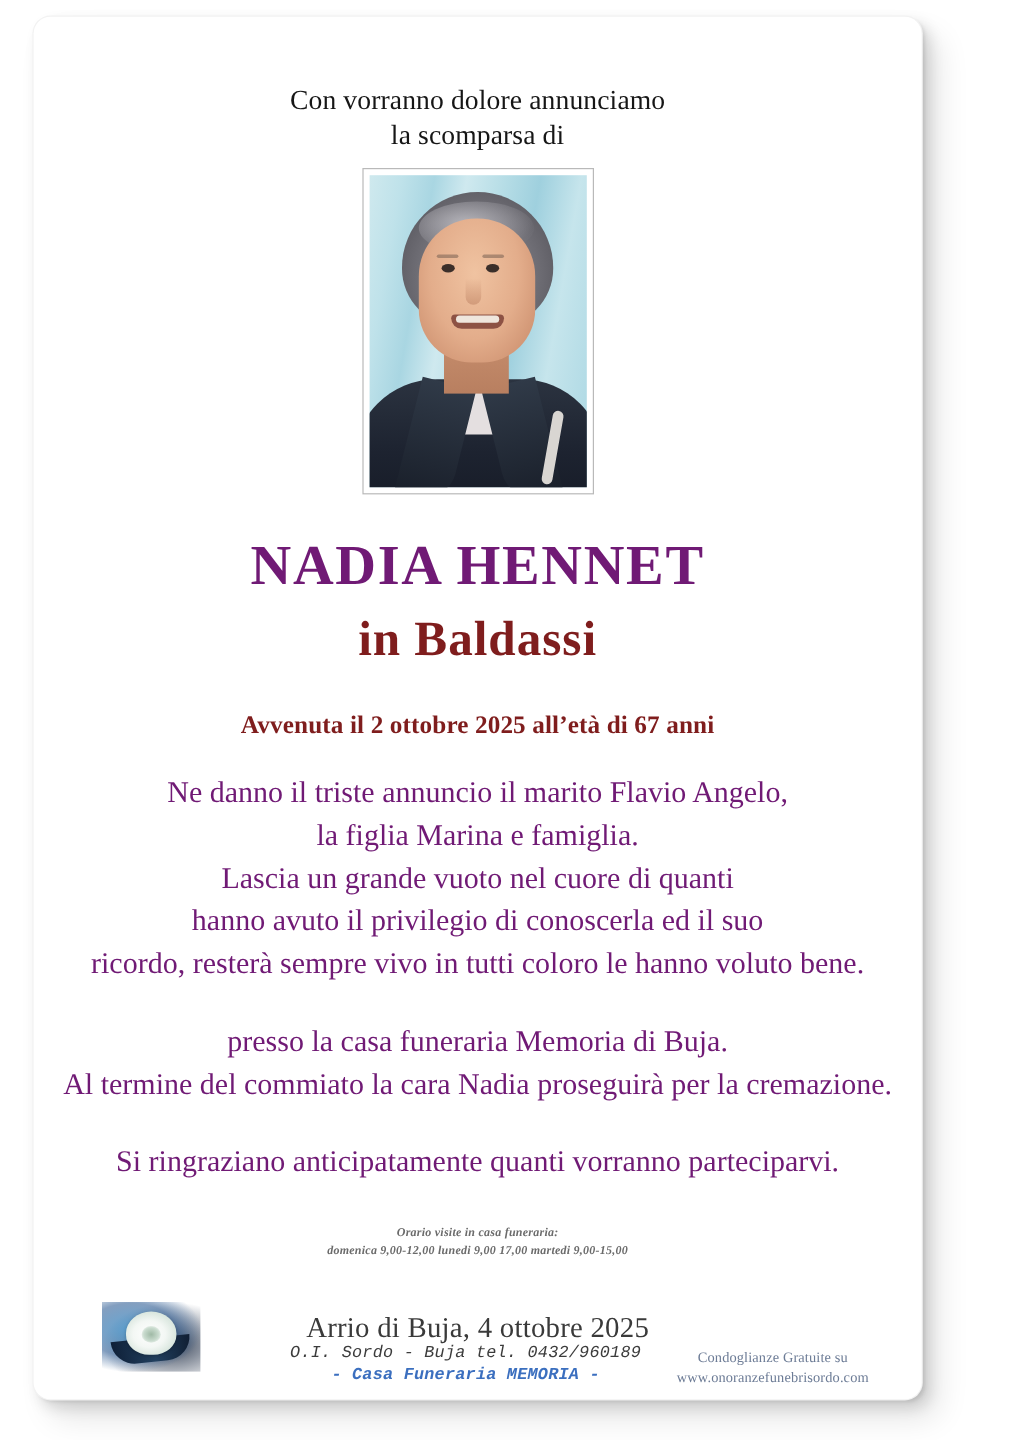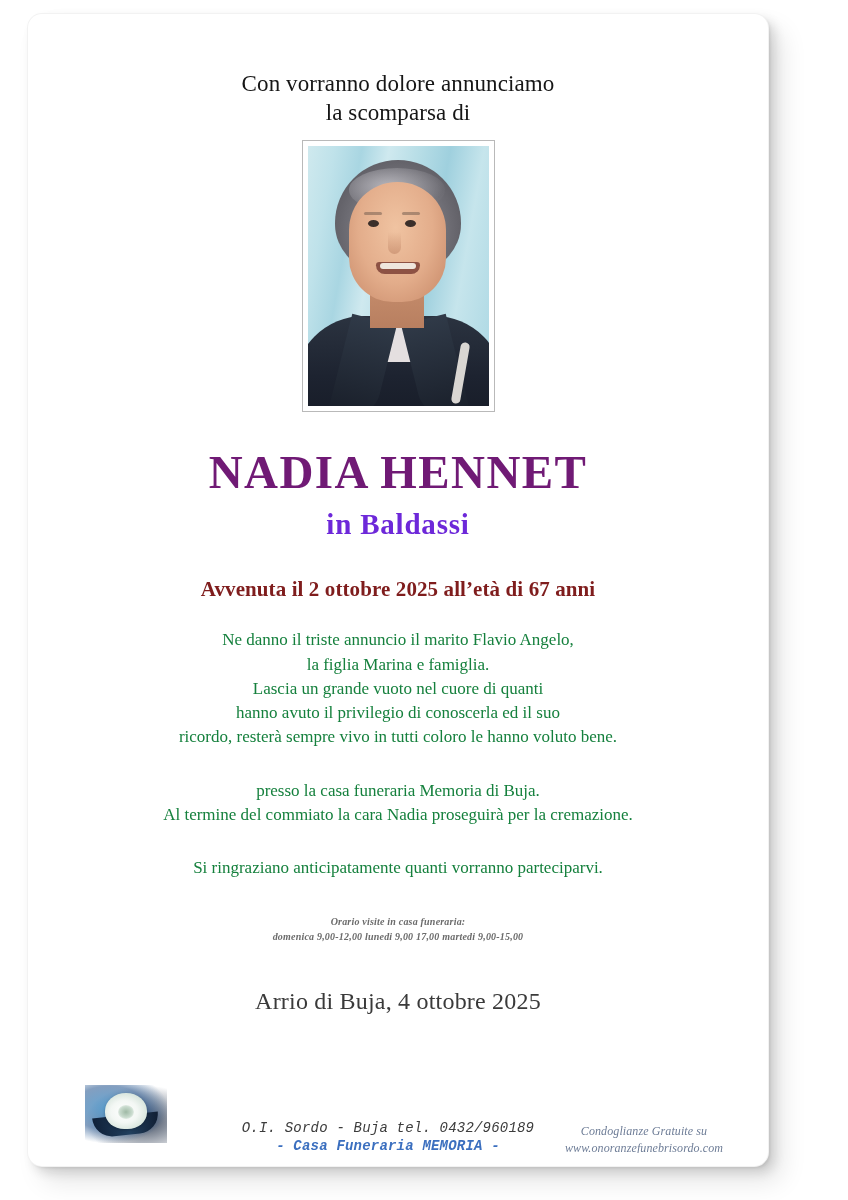--- a/index.html
+++ b/index.html
@@ -193,40 +193,40 @@
   .name {
     margin-top: 36px;
     font-size: 47px;
     font-weight: bold;
     letter-spacing: 1.4px;
     line-height: 1.06;
     color: #701a75;
   }
   .surname {
     margin-top: 10px;
-    font-size: 29px;
+    font-size: 41px;
     font-weight: bold;
     letter-spacing: 0.8px;
-    color: #6d28d9;
+    color: #7f1d1d;
   }
 
   
   .occurred {
     margin-top: 36px;
     font-size: 21px;
     font-weight: bold;
     letter-spacing: 0.1px;
     color: #7f1d1d;
   }
 
   .para {
     margin-top: 26px;
-    font-size: 17px;
+    font-size: 25px;
     line-height: 1.43;
-    color: #15803d;
+    color: #701a75;
   }
   .para div { white-space: nowrap; }
   .para.ceremony { margin-top: 29px; }
   .para.thanks { margin-top: 29px; }
   .para b { font-weight: bold; }
 
   .visiting {
     margin-top: 33px;
     font-size: 10px;
     font-style: italic;
@@ -314,21 +314,20 @@
   }
 
   .condolences {
     position: absolute;
     left: 492px;
     top: 48px;
     width: 220px;
     text-align: center;
     line-height: 1.45;
     color: #6d7c96;
-    font-style: italic;
   }
   .cond-line1 { font-size: 12px; letter-spacing: 0.1px; }
   .cond-line2 { font-size: 12px; letter-spacing: 0.1px; }
 </style>
 </head>
 <body>
 
 <div class="page">
   <div class="card">
     <div class="card-inner">

